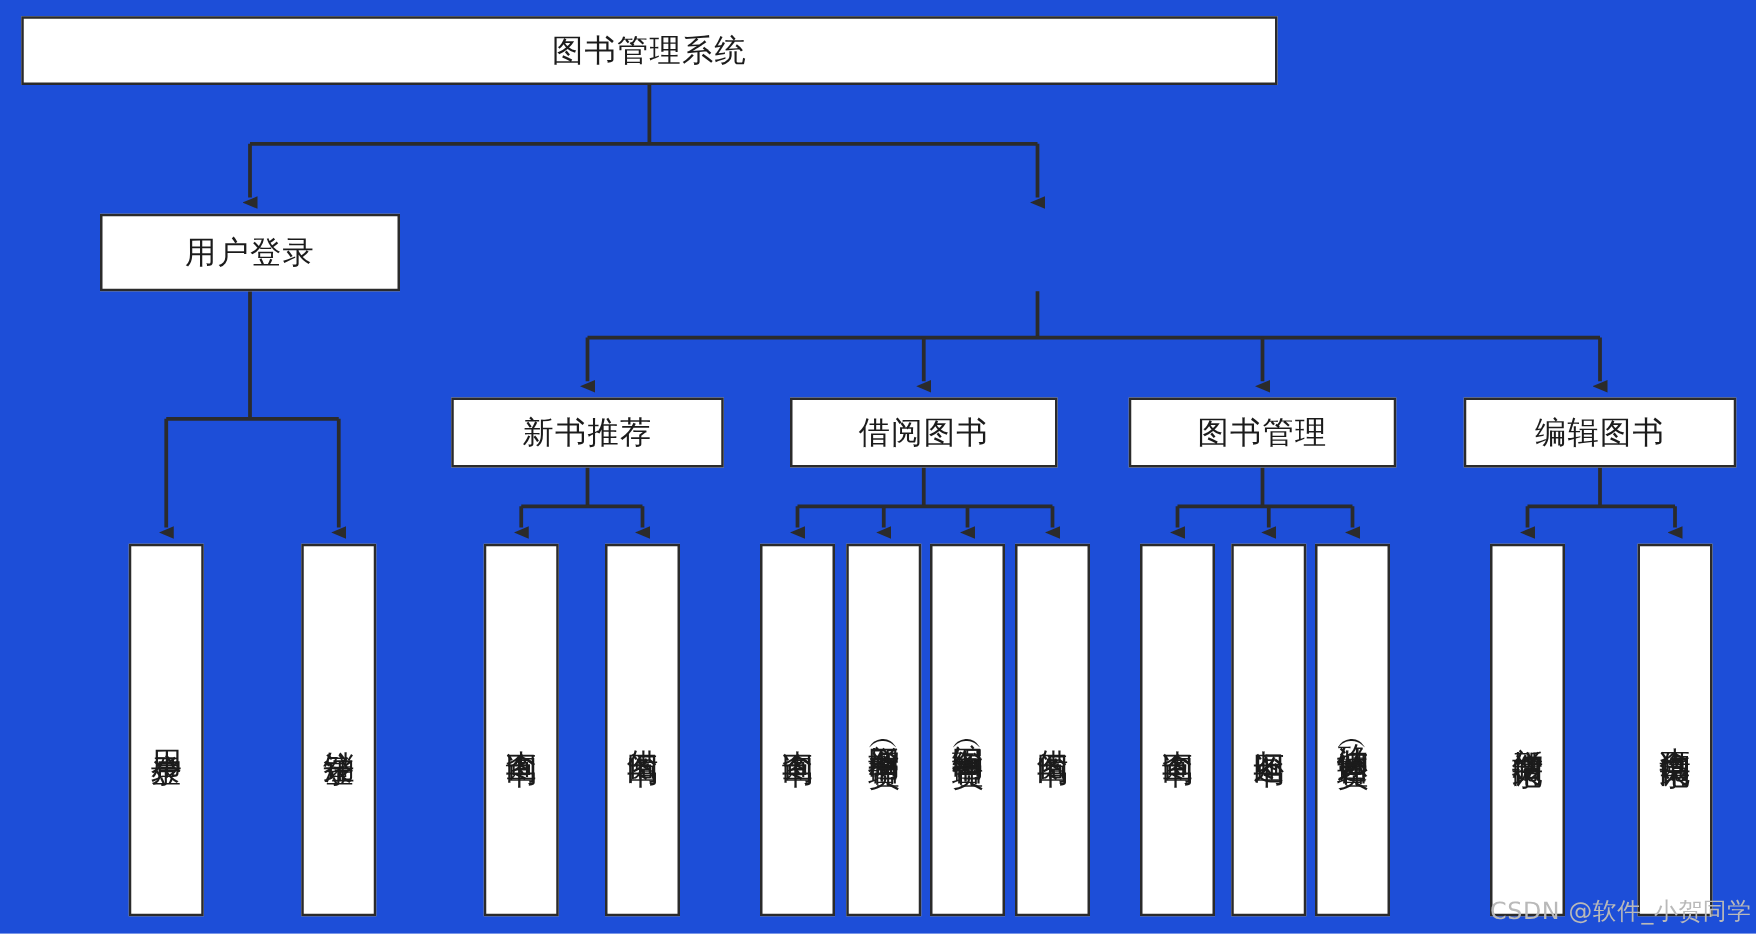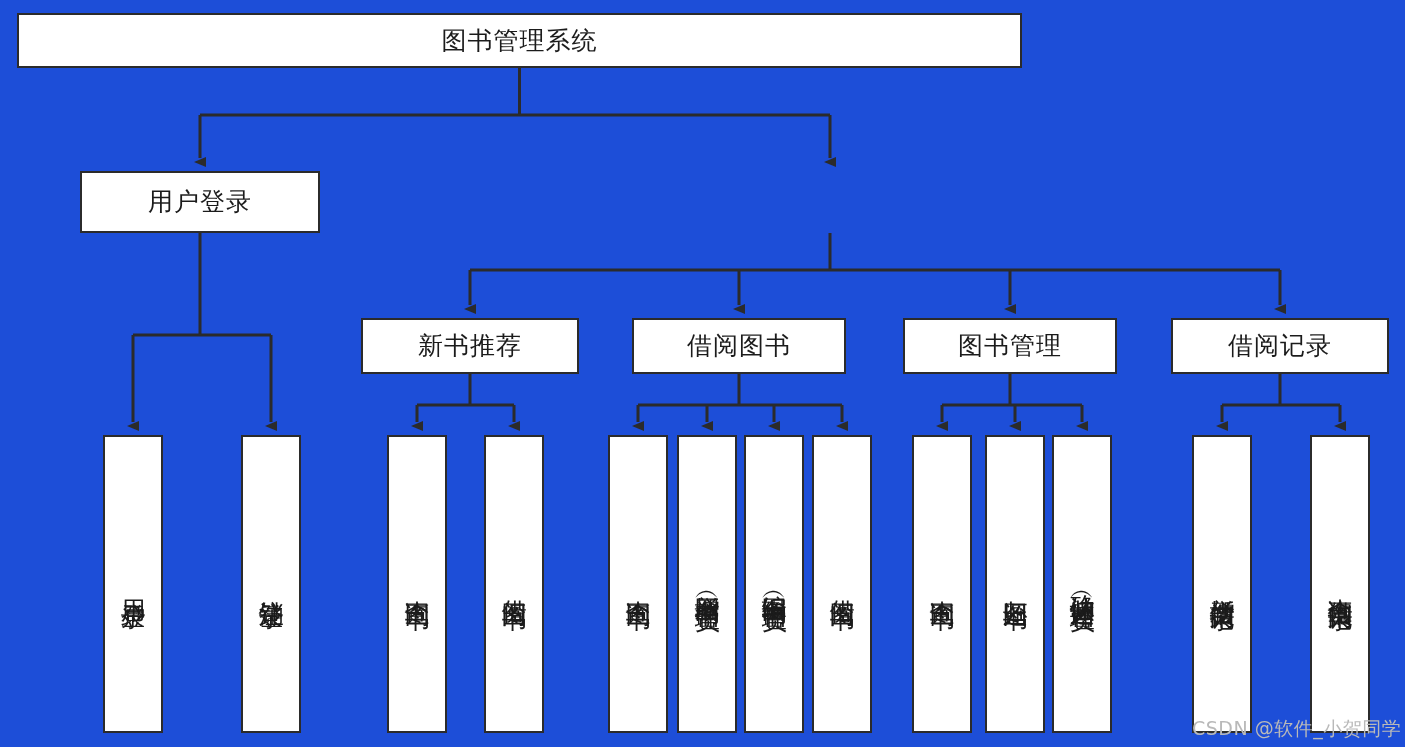--- a/index.html
+++ b/index.html
@@ -121,21 +121,21 @@
   <div class="node horiz" style="left: 361px; top: 318px; width: 218px; height: 56px;">
     <span class="label">新书推荐</span>
   </div>
   <div class="node horiz" style="left: 632px; top: 318px; width: 214px; height: 56px;">
     <span class="label">借阅图书</span>
   </div>
   <div class="node horiz" style="left: 903px; top: 318px; width: 214px; height: 56px;">
     <span class="label">图书管理</span>
   </div>
   <div class="node horiz" style="left: 1171px; top: 318px; width: 218px; height: 56px;">
-    <span class="label">借阅记录</span>
+    <span class="label">编辑图书</span>
   </div>
 
   <div class="node vert" style="left: 103px; top: 435px; width: 60px; height: 298px;">
     <span class="label">用户登录</span>
   </div>
   <div class="node vert" style="left: 241px; top: 435px; width: 60px; height: 298px;">
     <span class="label">注销登录</span>
   </div>
   <div class="node vert" style="left: 387px; top: 435px; width: 60px; height: 298px;">
     <span class="label">查询图书</span>

